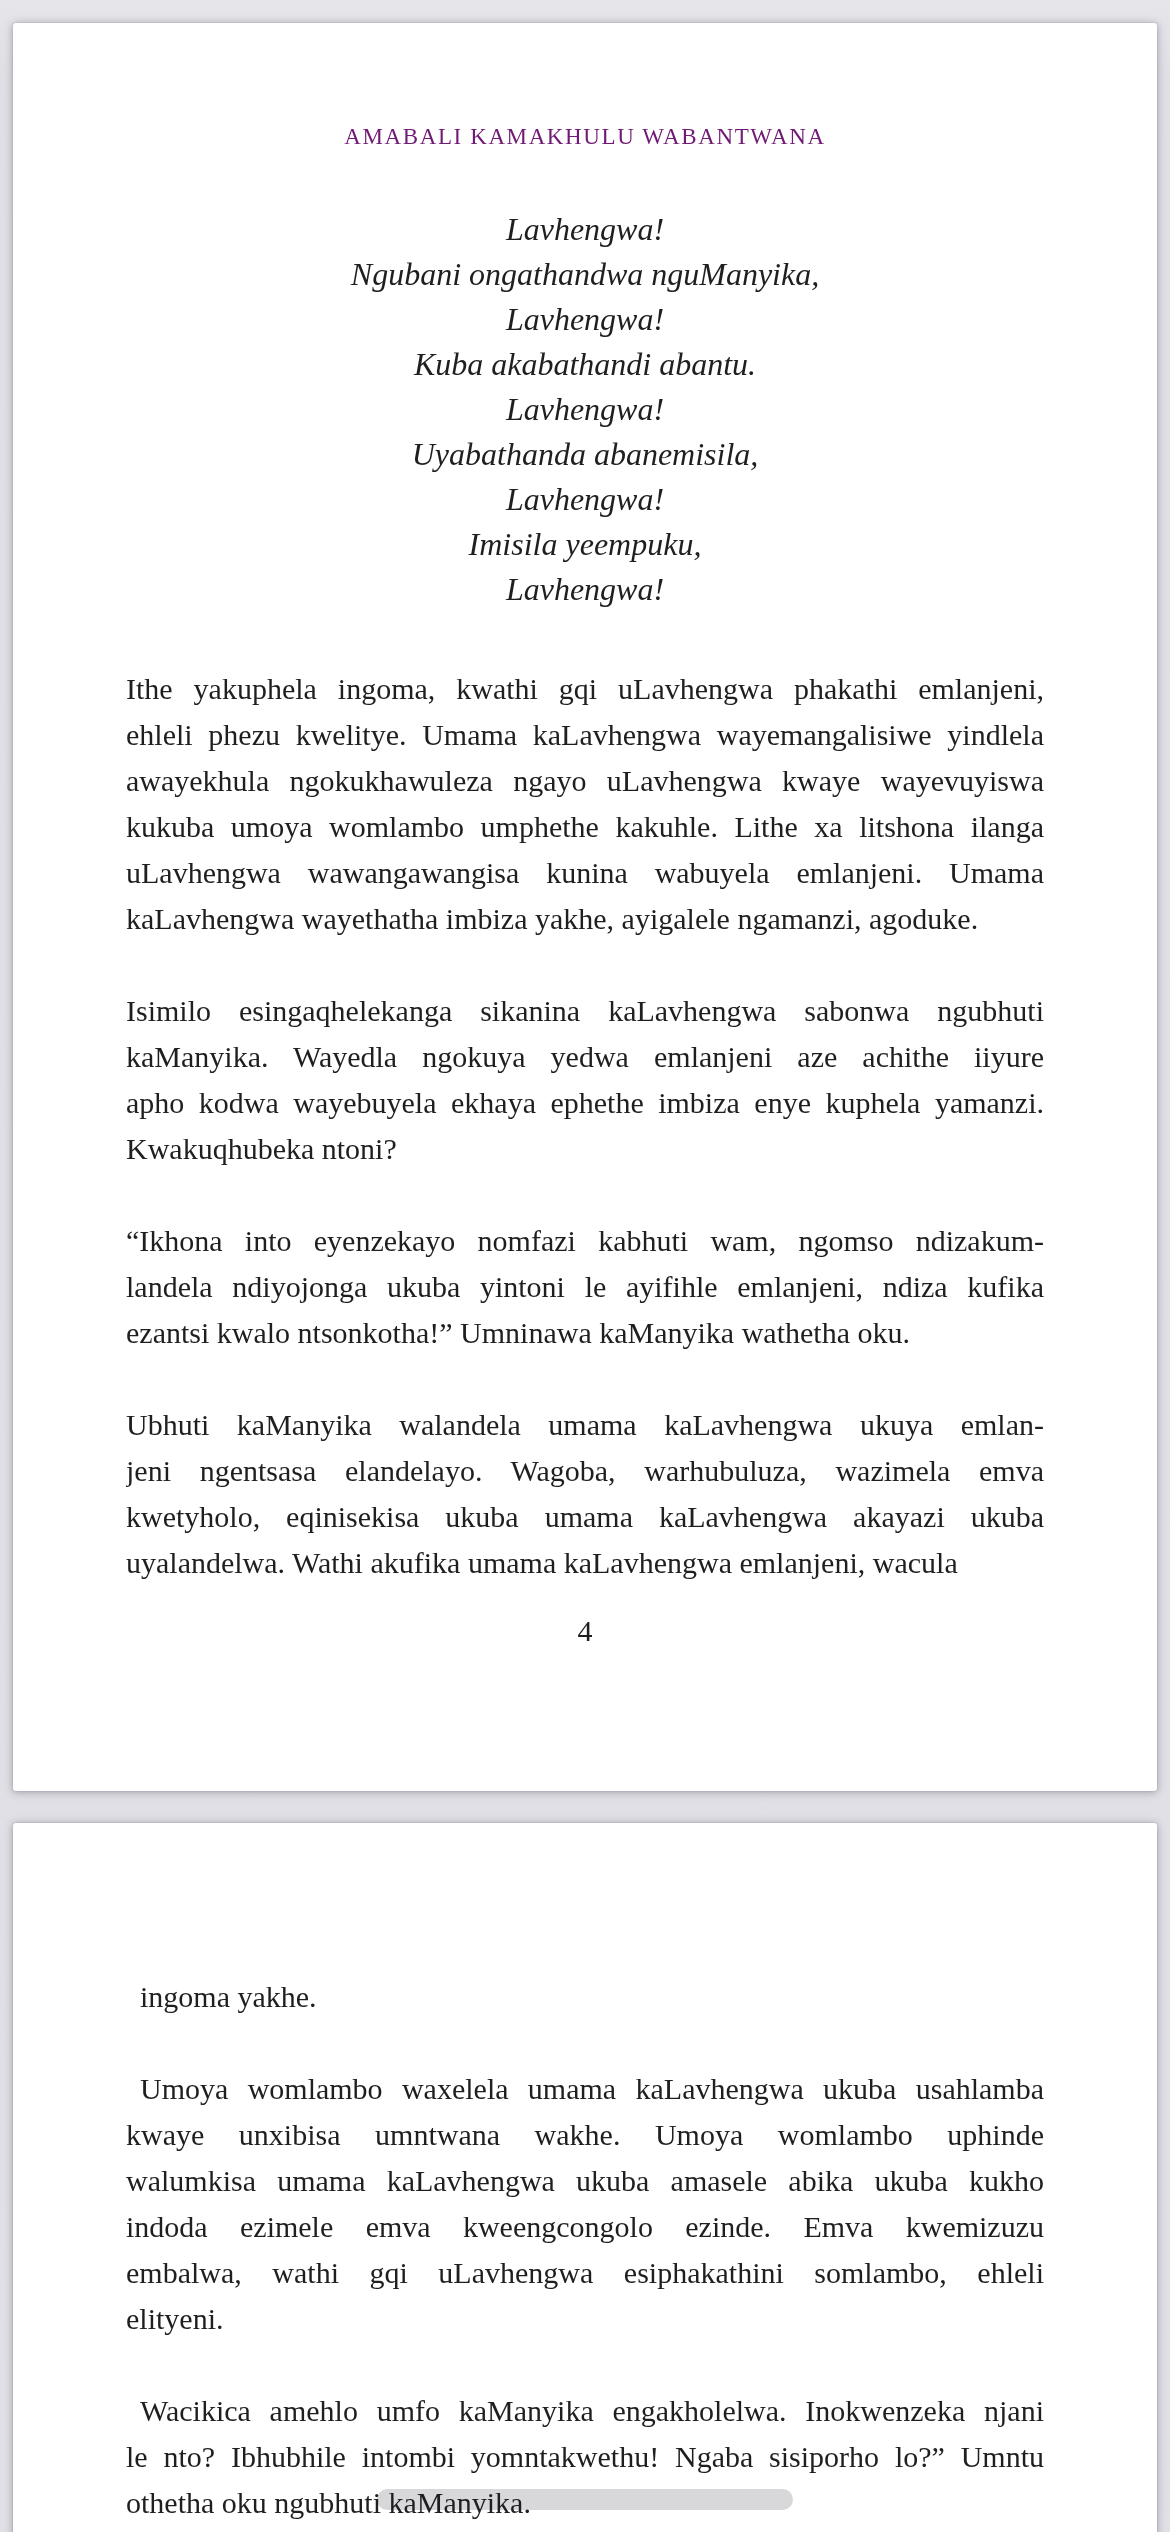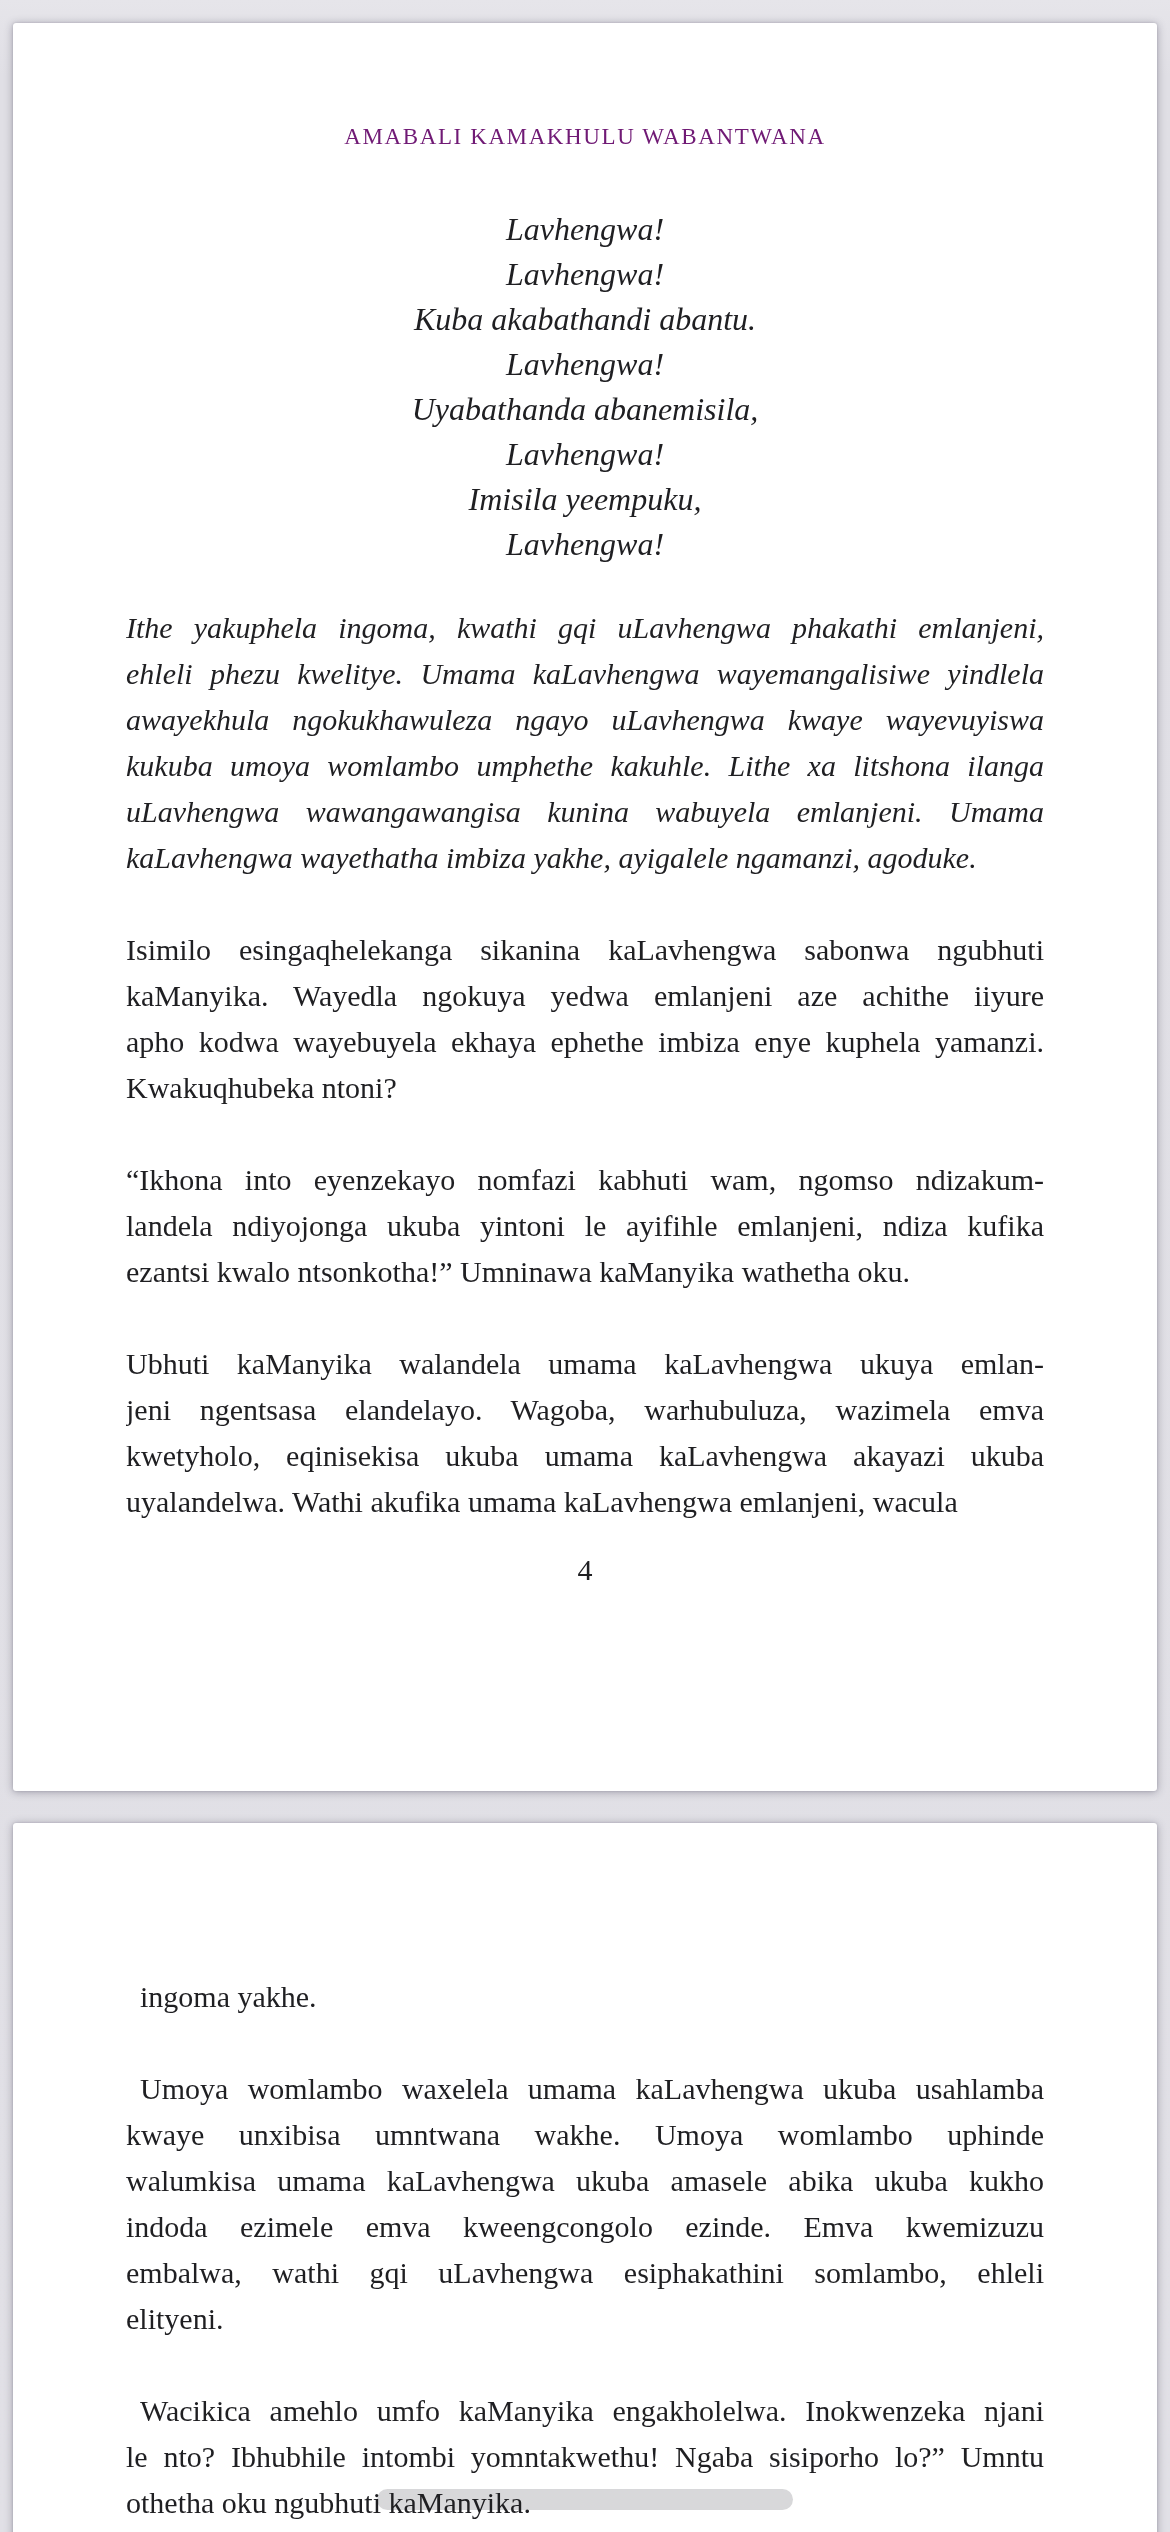--- a/index.html
+++ b/index.html
@@ -49,21 +49,21 @@
     font-size: 32px;
     line-height: 45px;
     text-align: center;
   }
   .pline { height: 45px; }
   .para {
     font-size: 30px;
     line-height: 46px;
     margin-top: 46px;
   }
-  .para.after-poem { margin-top: 38px; font-style: italic; }
+  .para.after-poem { margin-top: 54px; }
   .bl { height: 46px; white-space: nowrap; }
   .bl.jl {
     white-space: normal;
     text-align: justify;
     text-align-last: justify;
     overflow: hidden;
   }
   .bl.last {
     white-space: normal;
     text-align: center;
@@ -91,20 +91,21 @@
 <body>
 
 <div class="viewer">
 
   <section class="page page1">
     <div class="content">
       <header class="chap">AMABALI KAMAKHULU WABANTWANA</header>
 
       <div class="poem">
         <div class="pline">Lavhengwa!</div>
+        <div class="pline">Ngubani ongathandwa nguManyika,</div>
         <div class="pline">Lavhengwa!</div>
         <div class="pline">Kuba akabathandi abantu.</div>
         <div class="pline">Lavhengwa!</div>
         <div class="pline">Uyabathanda abanemisila,</div>
         <div class="pline">Lavhengwa!</div>
         <div class="pline">Imisila yeempuku,</div>
         <div class="pline">Lavhengwa!</div>
       </div>
 
       <div class="para after-poem">

